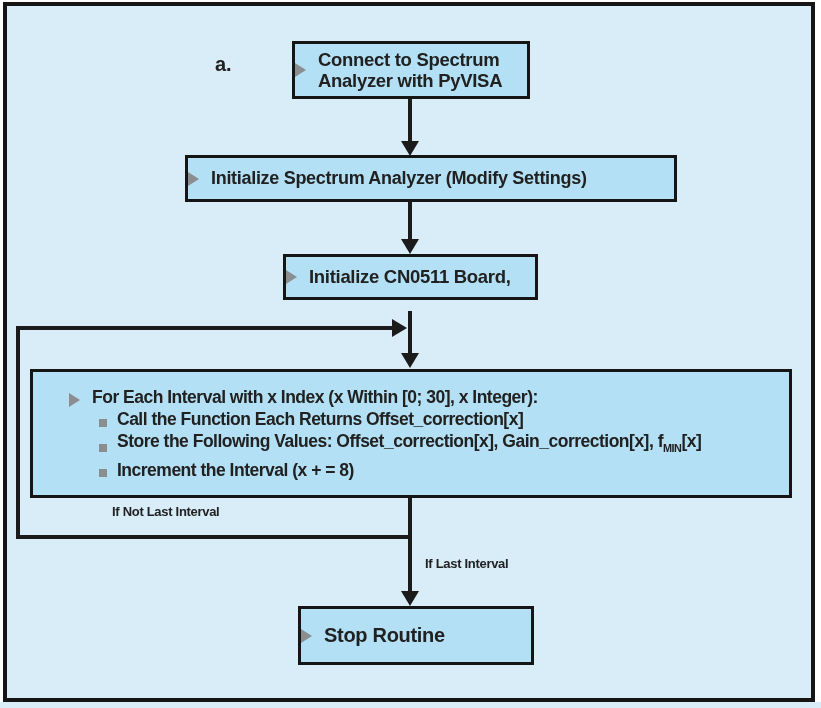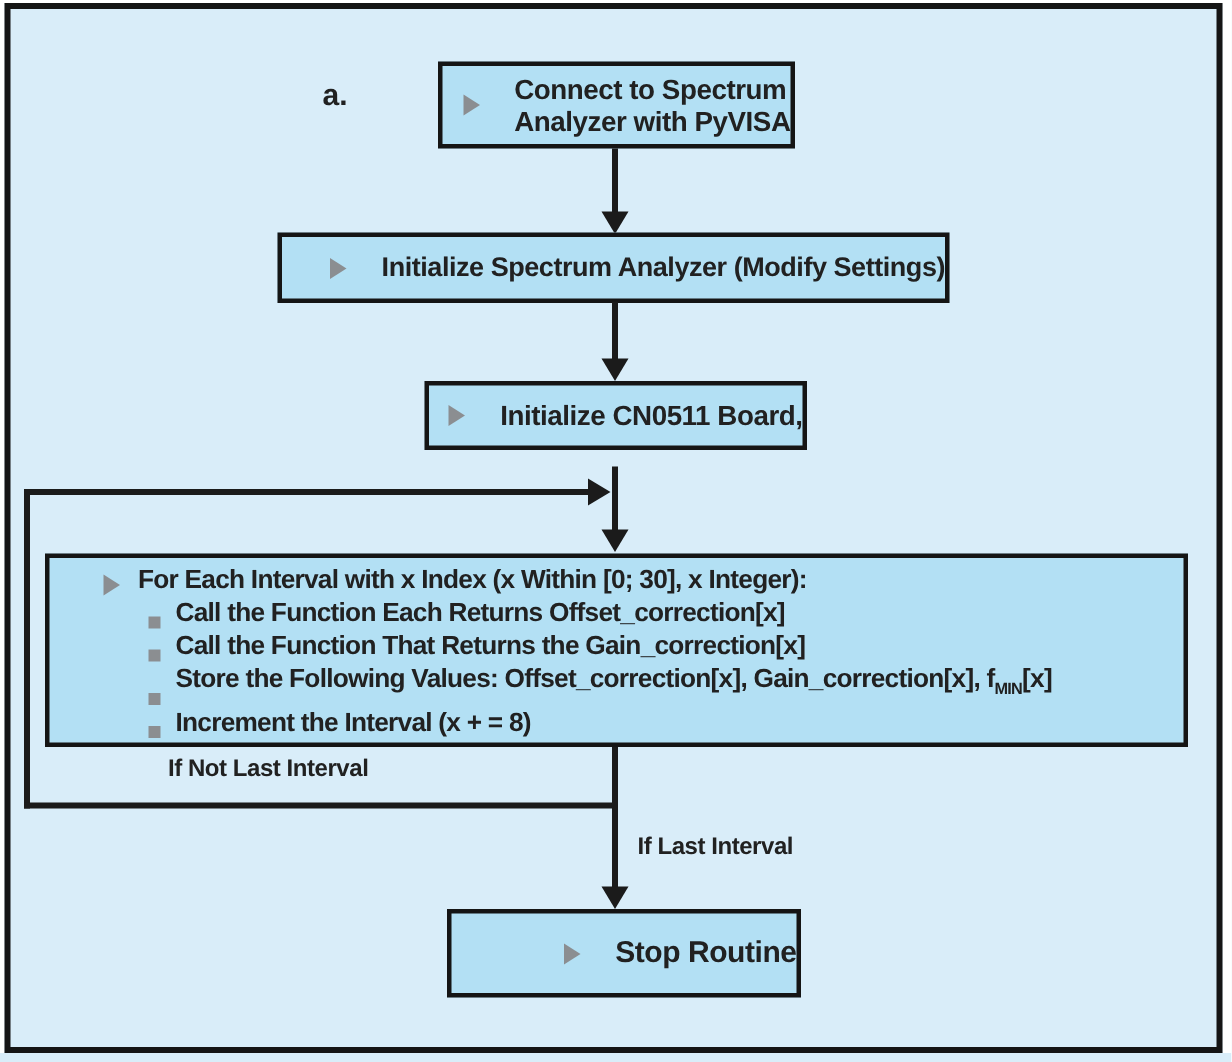--- a/index.html
+++ b/index.html
@@ -27,22 +27,22 @@
     width: 821px; height: 6px;
     background: #d9edf9;
   }
   .node {
     position: absolute;
     box-sizing: border-box;
     background: #b3e0f4;
     border: 3px solid #151515;
     display: flex;
     align-items: center;
-    justify-content: flex-end;
-    gap: 23px;
+    justify-content: flex-start;
+    gap: 12px;
     letter-spacing: -0.3px;
   }
   .node .txt { text-align: left; }
   .tri-right {
     width: 0; height: 0;
     border-top: 7px solid transparent;
     border-bottom: 7px solid transparent;
     border-left: 11px solid #8b8e91;
     flex: 0 0 auto;
   }
@@ -59,39 +59,39 @@
     border-right: 9px solid transparent;
     border-top: 15px solid #1b1b1b;
   }
   .head-right {
     position: absolute;
     width: 0; height: 0;
     border-top: 9px solid transparent;
     border-bottom: 9px solid transparent;
     border-left: 15px solid #1b1b1b;
   }
-  .edge-label { position: absolute; font-size: 16px; letter-spacing: -0.3px; white-space: nowrap; }
+  .edge-label { position: absolute; font-size: 13px; letter-spacing: -0.3px; white-space: nowrap; }
   .fig-label { position: absolute; left: 215px; top: 53px; font-size: 20px; }
 
   
   .n-connect  { left: 292px; top: 41px;  width: 238px; height: 58px; font-size: 18.5px; line-height: 1.15; }
-  .n-init-sa  { left: 185px; top: 155px; width: 448px; height: 47px; font-size: 18px; padding-left: 32px; }
+  .n-init-sa  { left: 185px; top: 155px; width: 492px; height: 47px; font-size: 18px; }
   .n-init-brd { left: 283px; top: 254px; width: 255px; height: 46px; font-size: 18.5px; line-height: 1.15; }
   .n-stop     { left: 298px; top: 606px; width: 236px; height: 59px; font-size: 20px; }
   .n-loop {
     left: 30px; top: 369px; width: 762px; height: 129px;
     flex-direction: column;
     align-items: stretch;
     justify-content: center;
     gap: 0;
     padding: 0 10px 0 36px;
     font-size: 17.5px;
     letter-spacing: -0.5px;
   }
-  .loop-row { display: flex; align-items: flex-end; gap: 12px; line-height: 22px; }
+  .loop-row { display: flex; align-items: center; gap: 12px; line-height: 22px; }
   .loop-row .tri-right { margin-top: 5px; }
   .loop-item { margin-left: 30px; gap: 10px; }
   .loop-item .sq { margin-top: 7px; }
   sub { font-size: 0.62em; }
 </style>
 </head>
 <body>
 
 <div class="stage">
   <div class="frame"></div>
@@ -137,24 +137,20 @@
     <div class="loop-row">
       <span class="tri-right"></span>
       <span>For Each Interval with x Index (x Within [0; 30], x Integer):</span>
     </div>
     <div class="loop-row loop-item">
       <span class="sq"></span>
       <span>Call the Function Each Returns Offset_correction[x]</span>
     </div>
     <div class="loop-row loop-item">
       <span class="sq"></span>
-      <span>Call the Function That Returns the Gain_correction[x]</span>
-    </div>
-    <div class="loop-row loop-item">
-      <span class="sq"></span>
       <span><span>Store the Following Values: Offset_correction[x], Gain_correction[x], f</span><sub>MIN</sub><span>[x]</span></span>
     </div>
     <div class="loop-row loop-item">
       <span class="sq"></span>
       <span>Increment the Interval (x + = 8)</span>
     </div>
   </div>
 
   <div class="vline" style="left:408px; top:498px; width:4px; height:94px;"></div>
   <div class="head-down" style="left:401px; top:591px;"></div>

